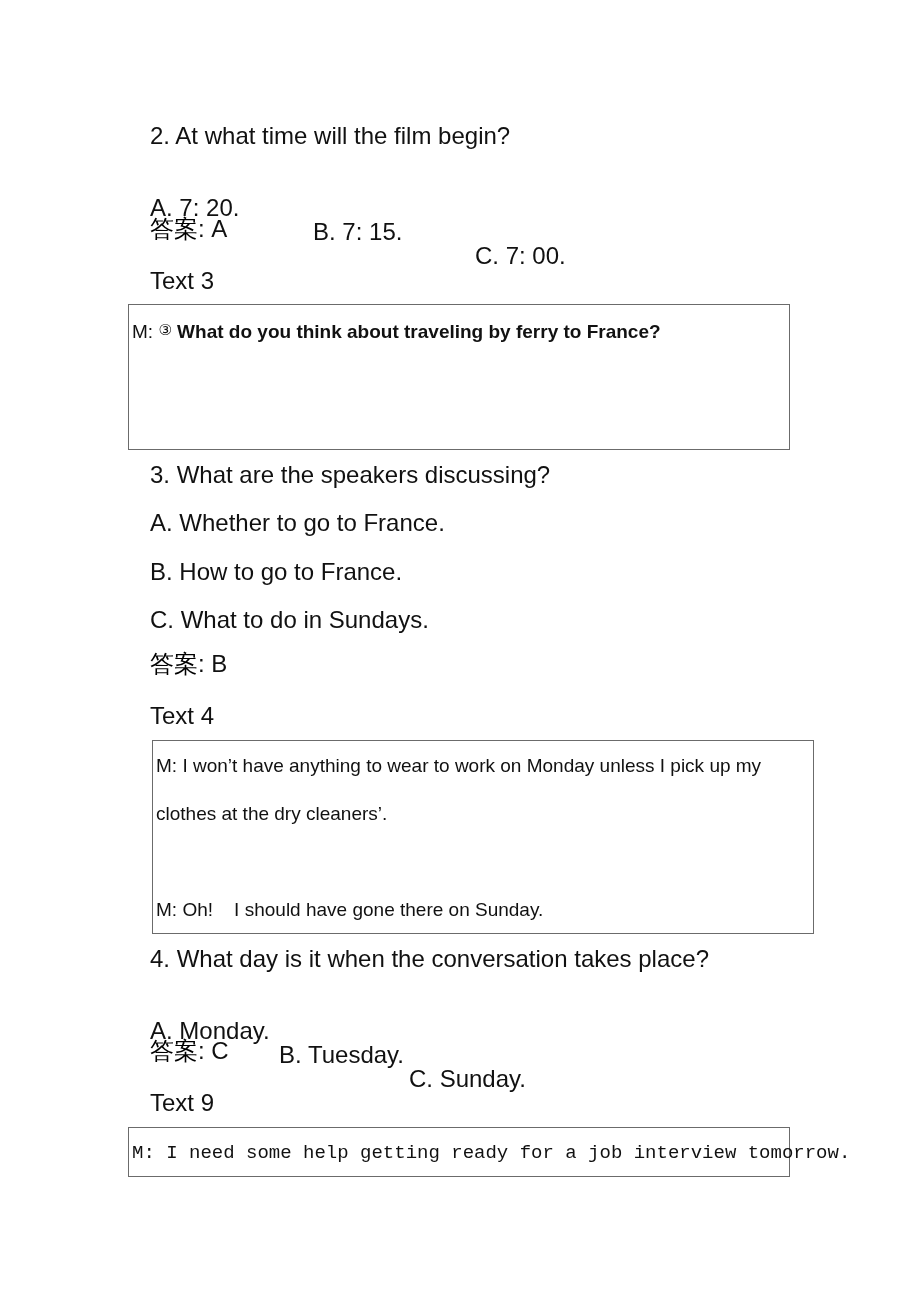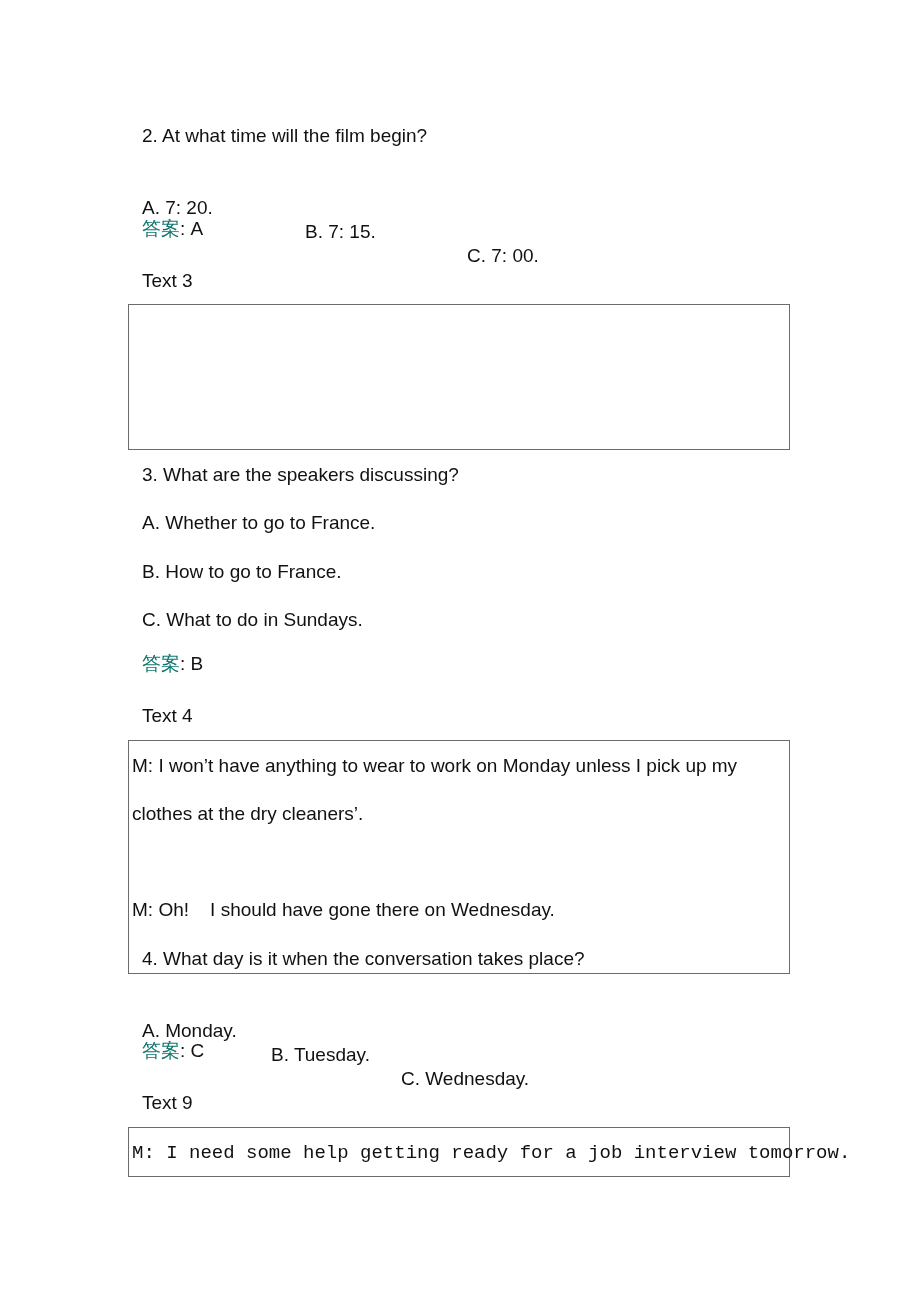--- a/index.html
+++ b/index.html
@@ -1,57 +1,58 @@
 <!DOCTYPE html>
 <html><head>
 <meta charset="utf-8">
 <style>
   html, body { margin: 0; padding: 0; background: #ffffff; }
   body { width: 920px; height: 1302px; position: relative; overflow: hidden;
          font-family: "Liberation Sans", "DejaVu Sans", sans-serif; color: #111; }
-  .line { position: absolute; left: 142px; font-size: 19px; line-height: 24px; white-space: pre; }
-  .answer-label { color: #0f766e; }
+  .line { position: absolute; left: 150px; font-size: 24px; line-height: 24px; white-space: pre; }
+  .answer-label { color: #000000; }
   .box { position: absolute; left: 128px; width: 662px; border: 1px solid #6b6b6b; box-sizing: border-box; }
   .box .bline { position: absolute; left: 3px; font-size: 19px; line-height: 24px; white-space: pre; }
   .bold { font-weight: bold; }
   .circ { font-size: 15px; vertical-align: 3px; }
   .opt { position: absolute; }
 </style>
 </head>
 <body>
 
 <div class="line" style="top:124px">2. At what time will the film begin?</div>
 <div class="line" style="top:172px; width:600px;text-align:center;">
   <span class="opt" style="left:0">A. 7: 20.</span>
   <span class="opt" style="left:163px">B. 7: 15.</span>
   <span class="opt" style="left:325px">C. 7: 00.</span>
 </div>
 <div class="line" style="top:217px"><span class="answer-label">答案</span><span>: A</span></div>
 
 <div class="line" style="top:269px">Text 3</div>
 <div class="box" style="top:304px; height:146px;">
+  <div class="bline" style="top:13px"><span>M: </span><span class="circ">③</span><span class="bold"> What do you think about traveling by ferry to France?</span></div>
 </div>
 
 <div class="line" style="top:463px">3. What are the speakers discussing?</div>
 <div class="line" style="top:511px">A. Whether to go to France.</div>
 <div class="line" style="top:560px">B. How to go to France.</div>
 <div class="line" style="top:608px">C. What to do in Sundays.</div>
 <div class="line" style="top:652px"><span class="answer-label">答案</span><span>: B</span></div>
 
 <div class="line" style="top:704px">Text 4</div>
-<div class="box" style="top:740px; height:234px;">
+<div class="box" style="top:740px; height:194px;margin-left:24px;">
   <div class="bline" style="top:13px">M: I won’t have anything to wear to work on Monday unless I pick up my</div>
   <div class="bline" style="top:61px">clothes at the dry cleaners’.</div>
-  <div class="bline" style="top:157px">M: Oh!    I should have gone there on Wednesday.</div>
+  <div class="bline" style="top:157px">M: Oh!    I should have gone there on Sunday.</div>
 </div>
 
 <div class="line" style="top:947px">4. What day is it when the conversation takes place?</div>
 <div class="line" style="top:995px; width:500px;">
   <span class="opt" style="left:0">A. Monday.</span>
   <span class="opt" style="left:129px">B. Tuesday.</span>
-  <span class="opt" style="left:259px">C. Wednesday.</span>
+  <span class="opt" style="left:259px">C. Sunday.</span>
 </div>
 <div class="line" style="top:1039px"><span class="answer-label">答案</span><span>: C</span></div>
 
 <div class="line" style="top:1091px">Text 9</div>
 <div class="box" style="top:1127px; height:50px;font-family:Liberation Mono, monospace;">
   <div class="bline" style="top:13px">M: I need some help getting ready for a job interview tomorrow.</div>
 </div>
 
 </body></html>

